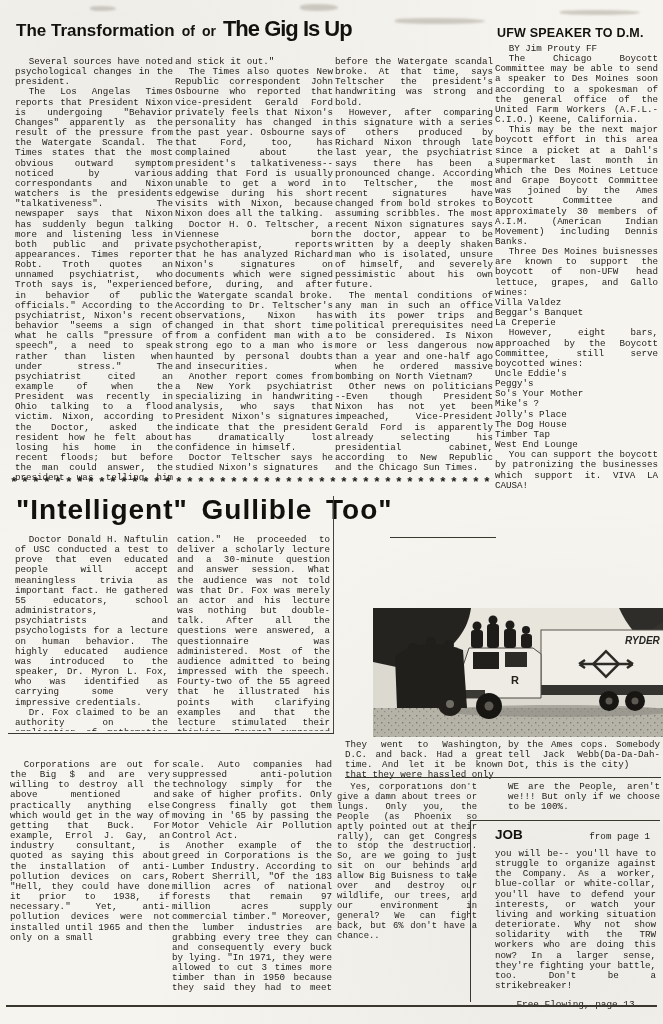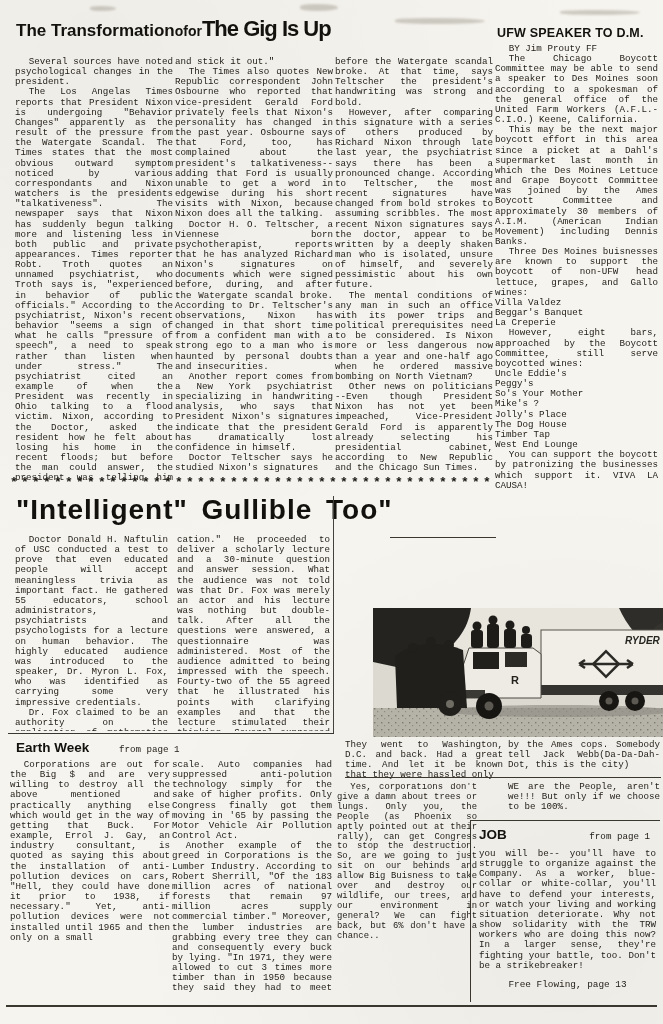--- a/index.html
+++ b/index.html
@@ -10,21 +10,21 @@
       radial-gradient(circle at 15% 8%, rgba(0,0,0,0.03), transparent 45%),
       radial-gradient(circle at 85% 90%, rgba(0,0,0,0.04), transparent 40%),
       #f6f4ee;
     overflow:hidden;
     font-family:"Liberation Mono", monospace;
     color:#25221c;
   }
   
   .smudge{position:absolute;background:#9b978c;opacity:.45;border-radius:40% 60% 55% 45%;filter:blur(1px);}
   
-  .masthead{position:absolute;left:16px;top:16px;width:470px;display:flex;align-items:baseline;
+  .masthead{position:absolute;left:16px;top:16px;width:470px;display:flex;align-items:baseline;gap:7px;
     font-family:"Liberation Sans", sans-serif;font-weight:bold;color:#14120e;white-space:nowrap;}
   .mh-md{font-size:17px;}
   .mh-sm{font-size:14px;font-weight:bold;}
   .mh-lg{font-size:22px;letter-spacing:-1px;}
   .ufw-head{position:absolute;left:497px;top:26px;font-family:"Liberation Sans", sans-serif;
     font-weight:bold;font-size:12.5px;color:#14120e;letter-spacing:.2px;}
   
   .col{position:absolute;font-size:9.2px;line-height:10.15px;text-align:justify;overflow:hidden;
     overflow-wrap:break-word;}
   .col p{margin:0;text-indent:1.5em;}
@@ -55,21 +55,21 @@
   .ew-header{position:absolute;left:16px;top:739px;white-space:nowrap;}
   .sec-title{font-family:"Liberation Sans", sans-serif;font-weight:bold;font-size:13.5px;color:#13110d;}
   .sec-cont{font-size:9.2px;margin-left:20px;color:#25221c;}
   .ew1{left:10px;top:760px;width:160px;height:232px;}
   .ew2{left:172px;top:760px;width:160px;height:232px;}
   .ew3{left:337px;top:783px;width:140px;height:218px;font-size:8.9px;line-height:9.9px;}
   
   .note{left:508px;top:782px;width:152px;height:36px;}
   
   .job-box{position:absolute;left:470px;top:820px;width:190px;height:182px;
-    border-left:1.5px solid #3a372f;border-top:1.5px solid #3a372f;padding:6px 4px 0 8px;box-sizing:border-box;}
+    border-left:1.5px solid #3a372f;border-top:1.5px solid #3a372f;padding:6px 4px 0 24px;box-sizing:border-box;}
   .job-header{display:flex;align-items:baseline;justify-content:space-between;margin-bottom:7px;padding-right:6px;}
   .job-body{font-size:9.2px;line-height:10.15px;text-align:justify;}
   .job-footer{font-size:9.4px;margin-top:8px;text-align:center;}
 </style>
 </head>
 <body>
 
 <div class="page">
 
   <div class="smudge" style="left:90px;top:6px;width:26px;height:5px;"></div>
@@ -203,24 +203,20 @@
 
   <div class="col cap-l">
     <p class="cont">They went to Washington, D.C. and back.  Had a great time.  And let it be known that they were hassled only</p>
   </div>
   <div class="col cap-r">
     <p class="cont">by the Ames cops.  Somebody tell Jack Webb(Da-Da-Dah-Dot, this is the city)</p>
   </div>
   <div class="hrule" style="left:345px;top:777px;width:316px;"></div>
 
   <div class="hrule" style="left:8px;top:733px;width:326px;"></div>
-  <div class="ew-header">
-    <span class="sec-title">Earth Week</span>
-    <span class="sec-cont">from page 1</span>
-  </div>
   <div class="col ew1">
     <p>Corporations are out for the Big $ and are very willing to destroy all the above mentioned and practically anything else which would get in the way of getting that Buck.  For example, Errol J. Gay, an industry consultant, is quoted as saying this about the installation of anti-pollution devices on cars, "Hell, they could have done it prior to 1938, if necessary."  Yet, anti-pollution devices were not installed until 1965 and then only on a small</p>
   </div>
   <div class="col ew2">
     <p class="cont">scale.  Auto companies had suppressed anti-polution technology simply for the sake of higher profits. Only Congress finally got them moving in '65 by passing the Motor Vehicle Air Pollution Control Act.</p>
     <p>Another example of the greed in Corporations is the Lumber Industry.  According to Robert Sherrill, "Of the 183 million acres of national forests that remain 97 million acres supply commercial timber."  Moreover, the lumber industries are grabbing every tree they can and consequently every buck by lying.  "In 1971, they were allowed to cut 3 times more timber than in 1950 because they said they had to meet the 'housing shortage.'"  Yet, the</p>
   </div>
   <div class="col ew3">
     <p>Yes, corporations don't give a damn about trees or lungs.  Only you, the People (as Phoenix so aptly pointed out at their rally), can get Congress to stop the destruction.  So, are we going to just sit on our behinds and allow Big Buisness to take over and destroy our wildlife, our trees, and our environment in general?  We can fight back, but 6% don't have a chance..</p>
   </div>

